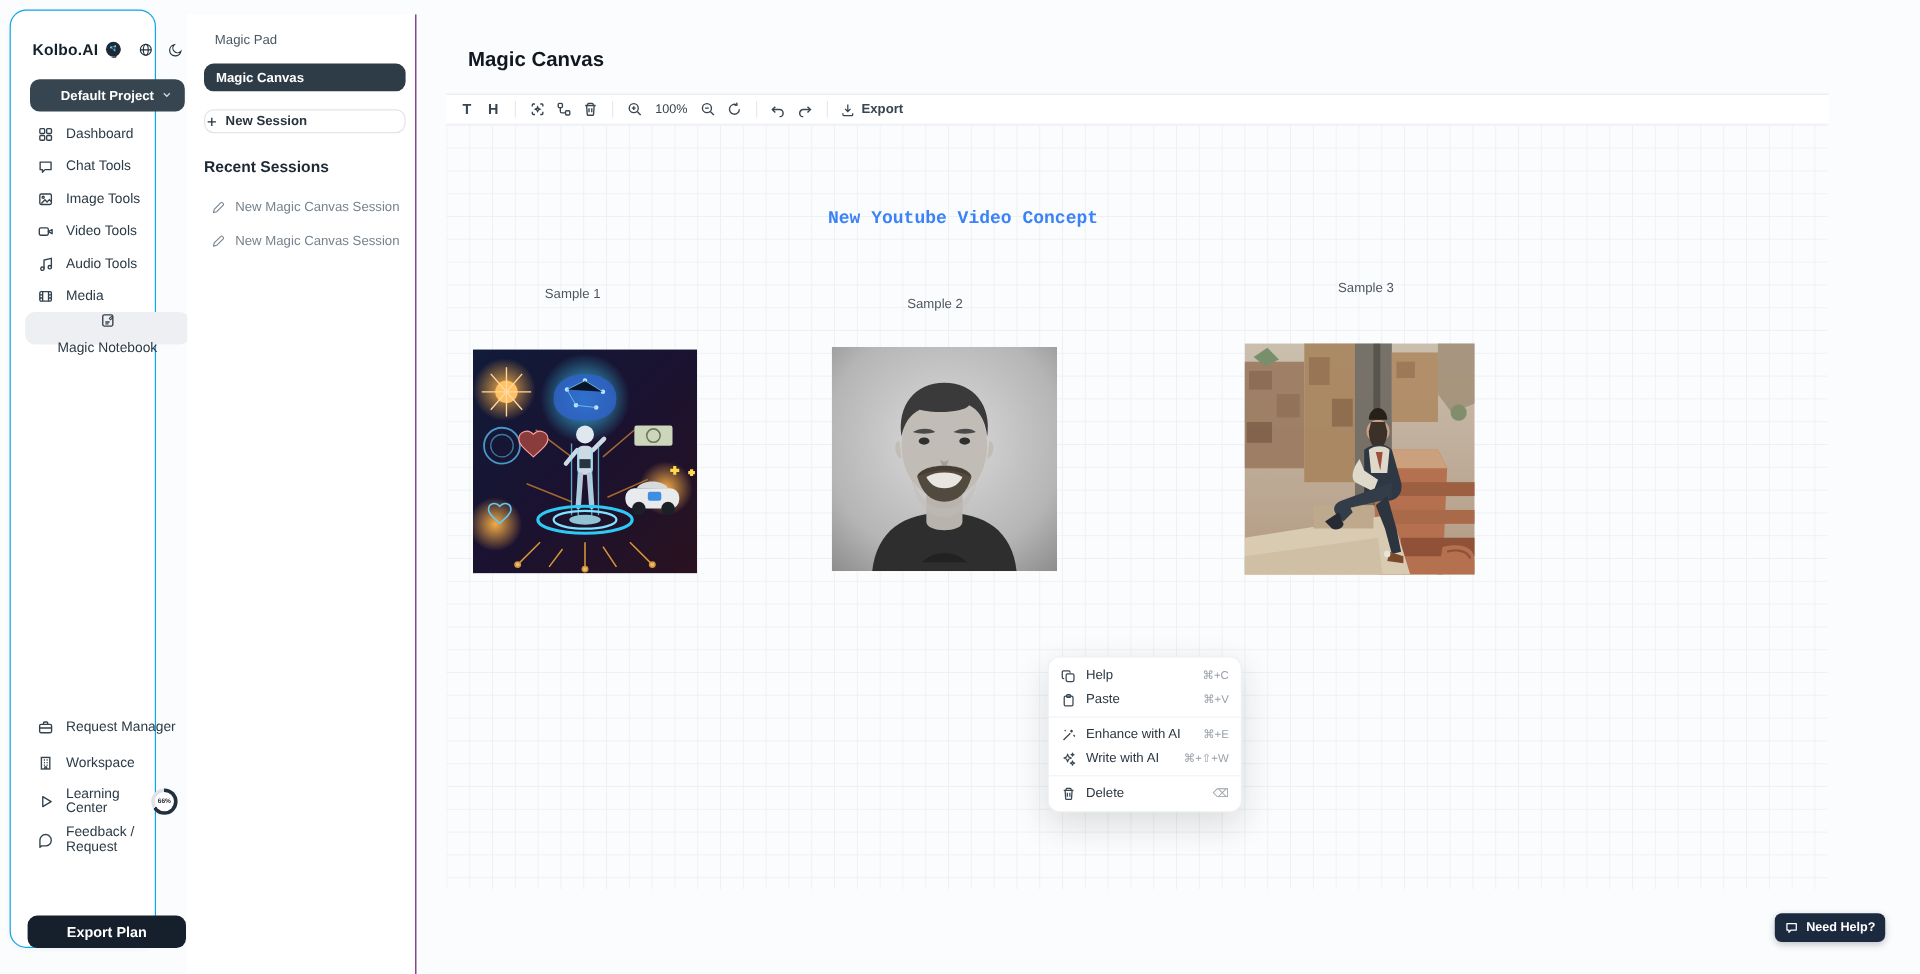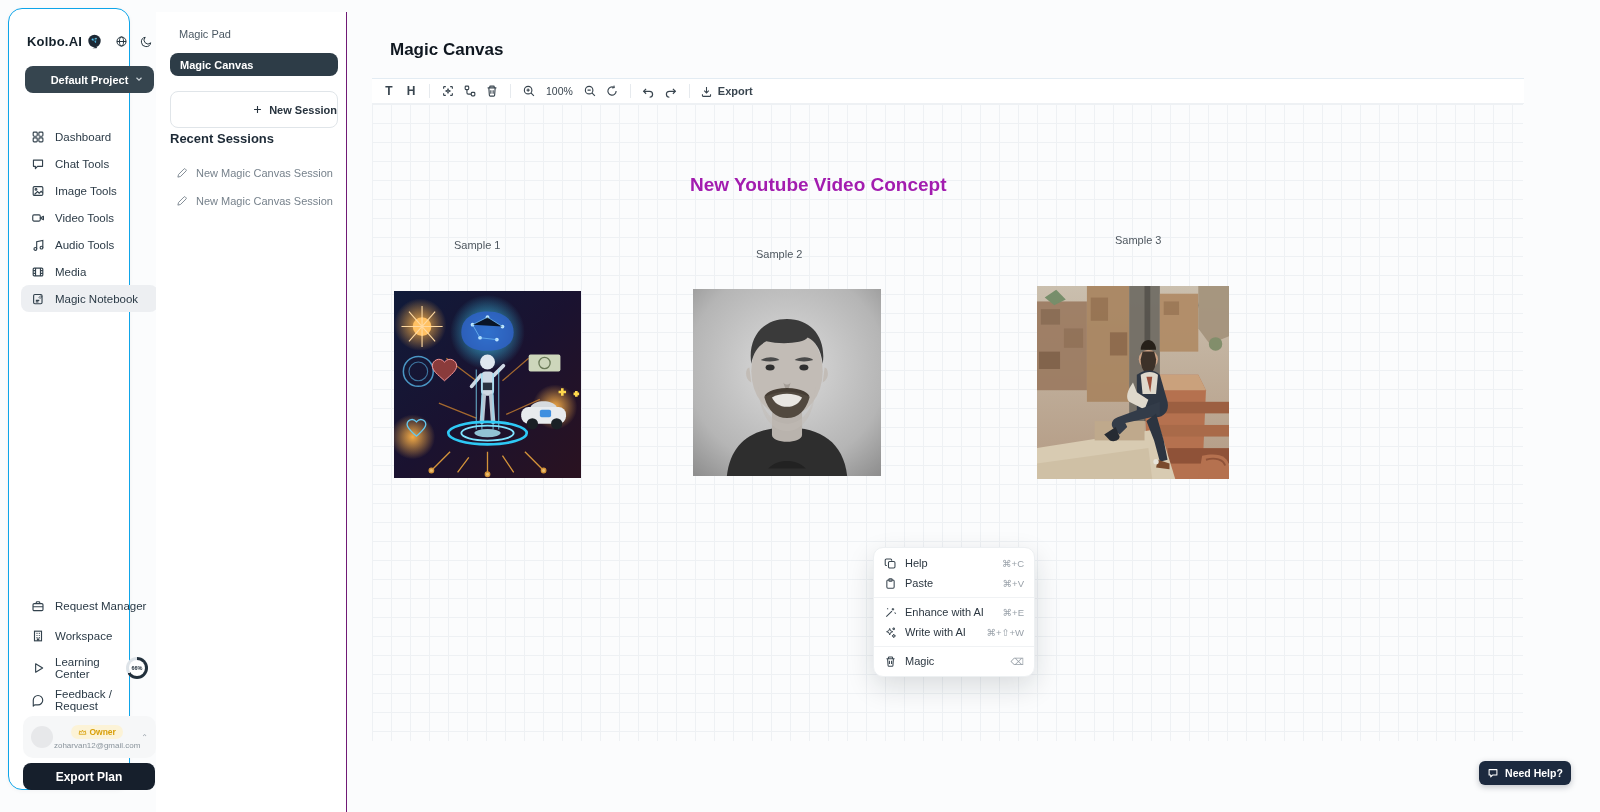--- a/index.html
+++ b/index.html
@@ -18,27 +18,27 @@
   .logo-text { font-size:13px; font-weight:700; color:#14212b; letter-spacing:.2px; }
   .logo-mark { margin-left:4px; }
   .logo-row .mini-btn { margin-left:12px; color:#23323d; cursor:pointer; }
   .project-btn {
     position:absolute; left:16px; top:57px; width:129px; height:27px;
     background:#36454f; color:#fff; border:none; border-radius:8px;
     font-size:11px; font-weight:700; display:flex; align-items:center; justify-content:center; gap:6px;
     font-family:inherit; cursor:pointer;
   }
   .project-btn .chev { position:absolute; right:10px; top:8px; color:#cfd6db; }
-  .nav { position:absolute; left:12px; top:114px; width:137px; }
+  .nav { position:absolute; left:12px; top:89px; width:137px; }
   .nav-item {
     height:27px; display:flex; align-items:center; gap:10px; padding:0 10px;
     color:#2b3a46; font-size:11.5px; font-weight:500; border-radius:8px; cursor:pointer;
   }
   .nav-item .ni { color:#33424d; flex:0 0 auto; }
-  .nav-item.active { background:#edeff2; }
+  .nav-item.active { background:#edeff2;flex-direction:column; }
   .nav-bottom { position:absolute; left:12px; top:582px; width:137px; }
   .ring-badge {
     width:22px; height:22px; border-radius:50%; margin-left:2px;
     background:conic-gradient(#22303c 0 66%, #dde3e8 66% 100%);
     display:flex; align-items:center; justify-content:center; flex:0 0 auto;
   }
   .ring-inner { width:16px; height:16px; border-radius:50%; background:#fff; display:flex; align-items:center; justify-content:center;
     font-size:5.5px; font-weight:700; color:#22303c; }
   .user-chip {
     position:absolute; left:14px; top:707px; width:133px; height:42px;
@@ -60,24 +60,24 @@
 
   
   .panel { position:absolute; left:156px; top:0; width:191px; height:812px; background:#fff; border-right:1px solid #701a75;margin-top:12px; }
   .panel-top-item { position:absolute; left:23px; top:16px; font-size:11px; color:#4b5863; font-weight:500; cursor:pointer; }
   .panel-active-pill {
     position:absolute; left:14px; top:41px; width:168px; height:23px;
     background:#2d3c47; border-radius:8px; color:#fff; font-size:11px; font-weight:700;
     display:flex; align-items:center; padding:0 10px; cursor:pointer;
   }
   .new-session-btn {
-    position:absolute; left:14px; top:79px; width:168px; height:37px;
+    position:absolute; left:14px; top:79px; width:168px; height:20px;
     background:#fff; border:1px solid #e0e5e9; border-radius:8px;
     font-size:11px; font-weight:700; color:#27333e; font-family:inherit;
-    display:flex; align-items:center; justify-content:flex-end; gap:6px; cursor:pointer;
+    display:flex; align-items:center; justify-content:flex-start; gap:6px; cursor:pointer;
   }
   .recent-heading { position:absolute; left:14px; top:119px; font-size:13px; font-weight:700; color:#1d2a36; }
   .session-item { position:absolute; left:20px; width:160px; height:16px; display:flex; align-items:flex-end; gap:8px;
     color:#77828c; font-size:11px; cursor:pointer; }
 
   
   .main-title { position:absolute; left:390px; top:40px; font-size:17px; font-weight:700; color:#0f1720; }
   .toolbar {
     position:absolute; left:372px; top:78px; width:1152px; height:26px;
     background:#fff; border-top:1px solid #e3ecf3; border-bottom:1px solid #eef1f4;
@@ -90,21 +90,21 @@
   .tb-zoom { font-size:10.5px; font-weight:500; color:#39454f; padding:0 6px; }
   .tb-export-label { font-size:11px; font-weight:600; }
 
   .canvas-grid {
     position:absolute; left:372px; top:104px; width:1151px; height:637px;
     background-image:
       linear-gradient(to right, #eef1f4 1px, transparent 1px),
       linear-gradient(to bottom, #eef1f4 1px, transparent 1px);
     background-size:19px 19px;
   }
-  .canvas-heading { position:absolute; left:690px; top:174px; font-size:19px; font-weight:700; color:#a21caf; cursor:move; }
+  .canvas-heading { position:absolute; left:690px; top:174px; font-size:15px; font-weight:700; color:#3b82f6; cursor:move;font-family:Liberation Mono, monospace; }
   .sample-label { position:absolute; font-size:11px; color:#4e575f; cursor:move; }
   .sample-img { position:absolute; overflow:hidden; cursor:move; }
   .sample-img svg { display:block; width:100%; height:100%; }
 
   
   .ctx-menu {
     position:absolute; left:873px; top:547px; width:162px;
     background:#fff; border:1px solid #edf0f2; border-radius:10px;
     box-shadow:0 10px 28px rgba(15,25,35,.14); padding:5px 0; z-index:5;
   }
@@ -266,33 +266,20 @@
       <div class="nav-item" style="height:30px">
         <span class="ni">
             <svg class="ic" width="14" height="14" viewBox="0 0 16 16" fill="none" stroke="currentColor" stroke-width="1.3">
               <path d="M8 2.8a5.4 5.4 0 0 1 0 10.8H4.2L2.6 15V8.2A5.4 5.4 0 0 1 8 2.8z" stroke-linejoin="round"></path>
             </svg>
           </span>
         <span>Feedback / Request</span>
       </div>
     </div>
 
-    <div class="user-chip">
-      <span class="avatar"></span>
-      <span class="user-meta">
-        <span class="owner-badge">
-          <svg class="ic" width="9" height="8" viewBox="0 0 12 10" fill="none" stroke="currentColor" stroke-width="1.1">
-              <path d="M1.5 8h9L9.7 3.4 7.6 5.5 6 2.4 4.4 5.5 2.3 3.4z" stroke-linejoin="round"></path>
-            </svg>
-          <span>Owner</span>
-        </span>
-        <span class="user-email">zoharvan12@gmail.com</span>
-      </span>
-      <span class="chip-caret">⌃</span>
-    </div>
 
     <button class="upgrade-btn">Export Plan</button>
   </aside>
 
   <section class="panel">
     <div class="panel-top-item">Magic Pad</div>
     <div class="panel-active-pill">
       <span>Magic Canvas</span>
     </div>
     <button class="new-session-btn">
@@ -597,21 +584,21 @@
       <span class="ctx-label">Write with AI</span>
       <span class="ctx-shortcut">⌘+⇧+W</span>
     </div>
     <div class="ctx-div"></div>
     <div class="ctx-item">
       <span class="ci">
           <svg class="ic" width="13" height="13" viewBox="0 0 16 16" fill="none" stroke="currentColor" stroke-width="1.3">
             <path d="M3 4.5h10M5.4 4.5V3.4a.9.9 0 0 1 .9-.9h3.4a.9.9 0 0 1 .9.9v1.1M4.4 4.5l.6 8.4a1 1 0 0 0 1 .9h4a1 1 0 0 0 1-.9l.6-8.4M6.7 7v4M9.3 7v4"></path>
           </svg>
         </span>
-      <span class="ctx-label">Magic</span>
+      <span class="ctx-label">Delete</span>
       <span class="ctx-shortcut">⌫</span>
     </div>
   </div>
 
   <button class="help-btn">
     <svg class="ic" width="12" height="12" viewBox="0 0 16 16" fill="none" stroke="currentColor" stroke-width="1.4">
         <path d="M2.8 3.5h10.4v7.2H7.4L5 13.2v-2.5H2.8z" stroke-linejoin="round"></path>
       </svg>
     <span>Need Help?</span>
   </button>

